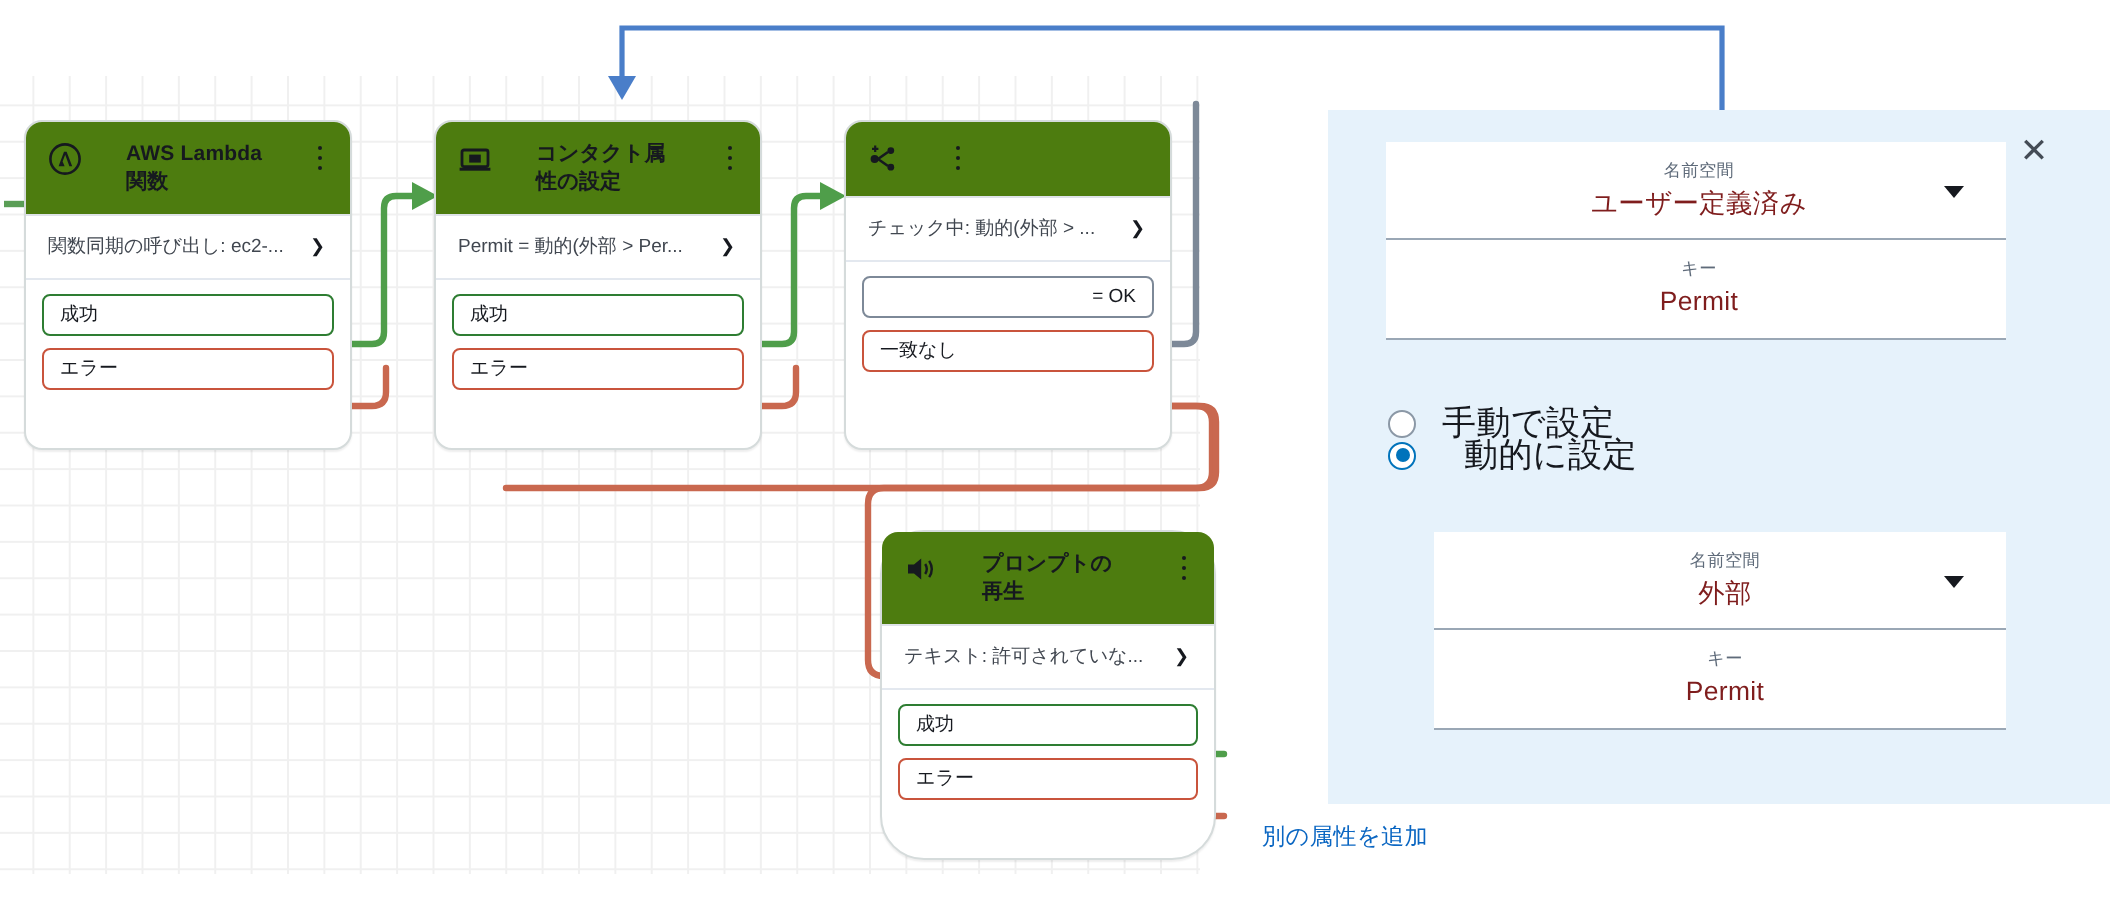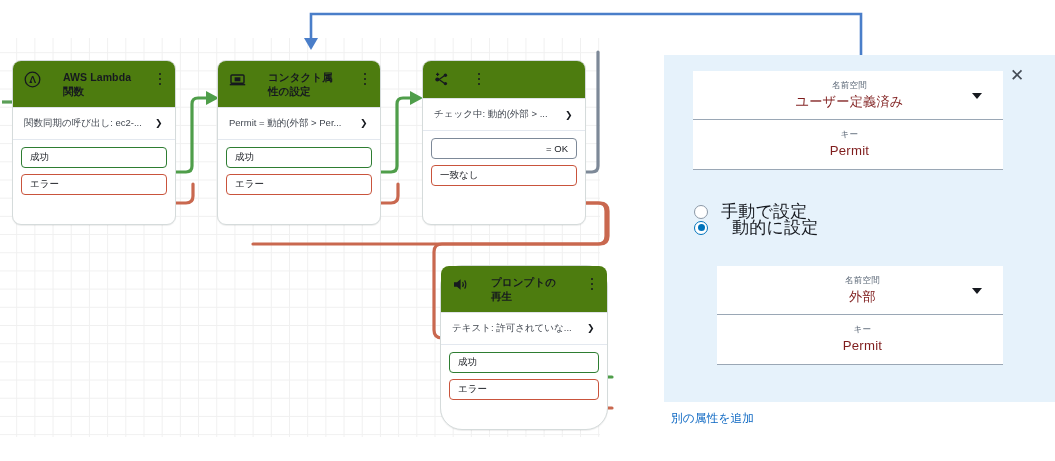--- a/index.html
+++ b/index.html
@@ -87,21 +87,21 @@
   }
   .radio.checked{border:1.4px solid #0073bb;}
   .radio.checked::after{content:"";width:7px;height:7px;border-radius:50%;background:#0073bb;}
   .radio-label{font-size:17px;color:#16191f;letter-spacing:.2px;}
   #close-btn{
     position:absolute;left:1006px;top:64px;width:22px;height:22px;
     display:flex;align-items:center;justify-content:center;
     font-size:17px;color:#444c56;line-height:1;cursor:pointer;
   }
   #add-attr{
-    position:absolute;left:671px;top:411px;
+    position:absolute;left:631px;top:411px;
     font-size:11.6px;color:#0a66c2;letter-spacing:.2px;cursor:pointer;
   }
 </style>
 </head>
 <body>
 
 <div id="canvas"></div>
 
 <svg id="connectors" viewBox="0 0 1055 461" xmlns="http://www.w3.org/2000/svg">
 

